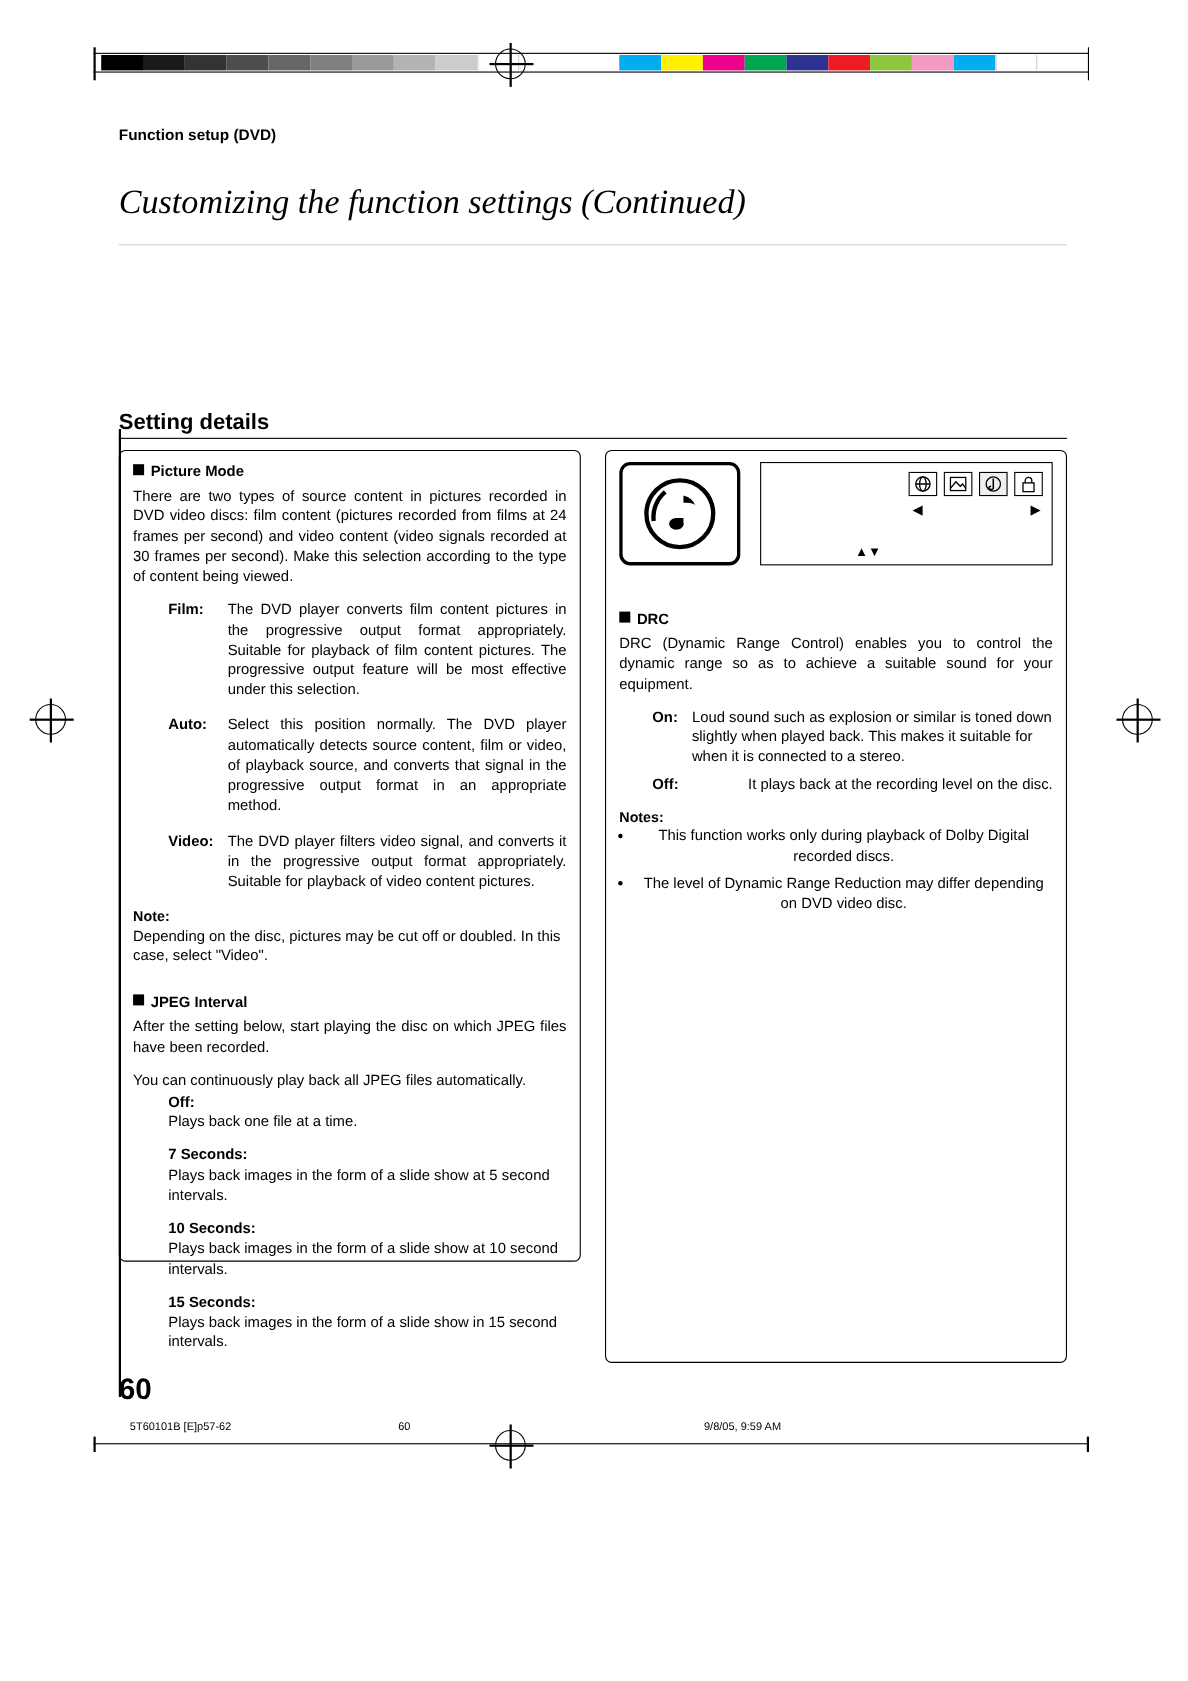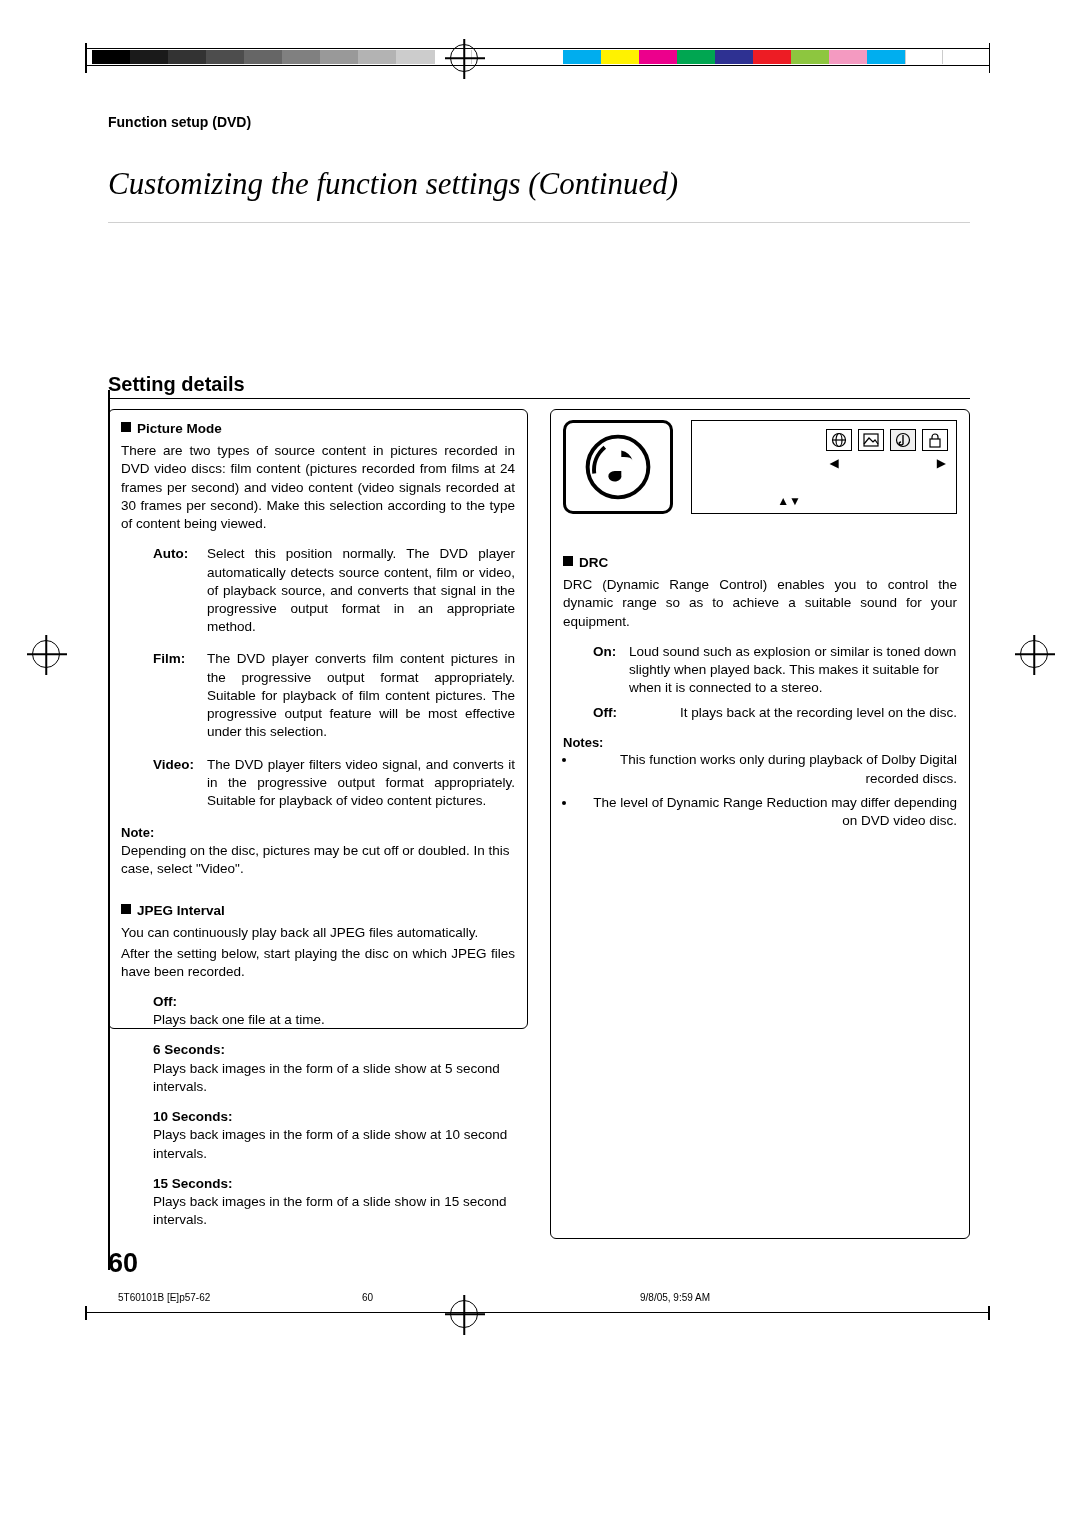--- a/index.html
+++ b/index.html
@@ -106,21 +106,21 @@
   }
   .col {
     flex: 1;
     border: 1px solid #000;
     border-radius: 6px;
     padding: 10px 12px 18px 12px;
     font-size: 13.5px;
     line-height: 1.35;
     position: relative;
   }
-  .col-left { height: 620px; }
+  .col-left { height: 738px; }
   .col-right { height: 830px; }
   .sq { display:inline-block; width:10px; height:10px; background:#000; margin-right:6px; vertical-align:1px; }
   .sub-title { font-weight: bold; margin-bottom: 4px; }
   .body-p { margin-bottom: 12px; text-align: justify; }
   .opt-row { display:flex; margin-bottom:14px; }
   .opt-label { font-weight:bold; width:54px; flex-shrink:0; text-align:left; }
   .opt-row.indent { padding-left: 32px; }
   .opt-text { text-align: justify; }
   .note-label { font-weight:bold; font-size:13px; }
   .note-p { font-size:13.5px; margin-bottom:14px; }
@@ -152,21 +152,21 @@
   .osd-icons div {
     width:26px; height:22px; border:1.5px solid #000;
     display:flex; align-items:center; justify-content:center;
     font-size:13px;
   }
   .osd-arrow-lr { position:absolute; top:34px; right:8px; font-size:12px; letter-spacing:2px; }
   .osd-arrow-lr::before{ content:"◀"; margin-right:96px;}
   .osd-arrow-lr::after{ content:"▶";}
   .osd-arrow-ud { position:absolute; bottom:4px; right:155px; font-size:12px; }
   .bullet-list { padding-left: 14px; }
-  .bullet-list li { list-style: disc; margin-bottom:6px; font-size:13.5px; line-height:1.35; text-align:right;}
+  .bullet-list li { list-style: disc; margin-bottom:6px; font-size:13.5px; line-height:1.35; text-align:center;}
   .drc-row { display:flex; margin-bottom:6px; padding-left:30px;justify-content:space-between;}
   .drc-row .dl { font-weight:bold; width:36px; flex-shrink:0; }
 
   .left-rule {
     position:absolute;
     left:108px;
     top:390px;
     width:2px;
     height:880px;
     background:#000;
@@ -239,45 +239,45 @@
   <div class="setting-title">Setting details</div>
   <div class="setting-hr"></div>
 
   <div class="columns">
 
     <div class="col col-left">
       <div class="sub-title"><span class="sq"></span><span>Picture Mode</span></div>
       <p class="body-p">There are two types of source content in pictures recorded in DVD video discs: film content (pictures recorded from films at 24 frames per second) and video content (video signals recorded at 30 frames per second). Make this selection according to the type of content being viewed.</p>
 
       <div class="opt-row indent">
+        <div class="opt-label">Film:</div>
+        <div class="opt-text">The DVD player converts film content pictures in the progressive output format appropriately. Suitable for playback of film content pictures. The progressive output feature will be most effective under this selection.</div>
+      </div>
+      <div class="opt-row indent">
         <div class="opt-label">Auto:</div>
         <div class="opt-text">Select this position normally. The DVD player automatically detects source content, film or video, of playback source, and converts that signal in the progressive output format in an appropriate method.</div>
-      </div>
-      <div class="opt-row indent">
-        <div class="opt-label">Film:</div>
-        <div class="opt-text">The DVD player converts film content pictures in the progressive output format appropriately. Suitable for playback of film content pictures. The progressive output feature will be most effective under this selection.</div>
       </div>
       <div class="opt-row indent">
         <div class="opt-label">Video:</div>
         <div class="opt-text">The DVD player filters video signal, and converts it in the progressive output format appropriately. Suitable for playback of video content pictures.</div>
       </div>
       <div class="note-label">Note:</div>
       <p class="note-p">Depending on the disc, pictures may be cut off or doubled. In this case, select "Video".</p>
 
       <div style="height:10px"></div>
       <div class="sub-title"><span class="sq"></span><span>JPEG Interval</span></div>
+      <p class="body-p">After the setting below, start playing the disc on which JPEG files have been recorded.</p>
       <p class="body-p" style="margin-bottom:2px">You can continuously play back all JPEG files automatically.</p>
-      <p class="body-p">After the setting below, start playing the disc on which JPEG files have been recorded.</p>
 
       <div class="jpeg-opt">
         <span class="lbl">Off:</span>
         <span>Plays back one file at a time.</span>
       </div>
       <div class="jpeg-opt">
-        <span class="lbl">6 Seconds:</span>
+        <span class="lbl">7 Seconds:</span>
         <span>Plays back images in the form of a slide show at 5 second intervals.</span>
       </div>
       <div class="jpeg-opt">
         <span class="lbl">10 Seconds:</span>
         <span>Plays back images in the form of a slide show at 10 second intervals.</span>
       </div>
       <div class="jpeg-opt">
         <span class="lbl">15 Seconds:</span>
         <span>Plays back images in the form of a slide show in 15 second intervals.</span>
       </div>

